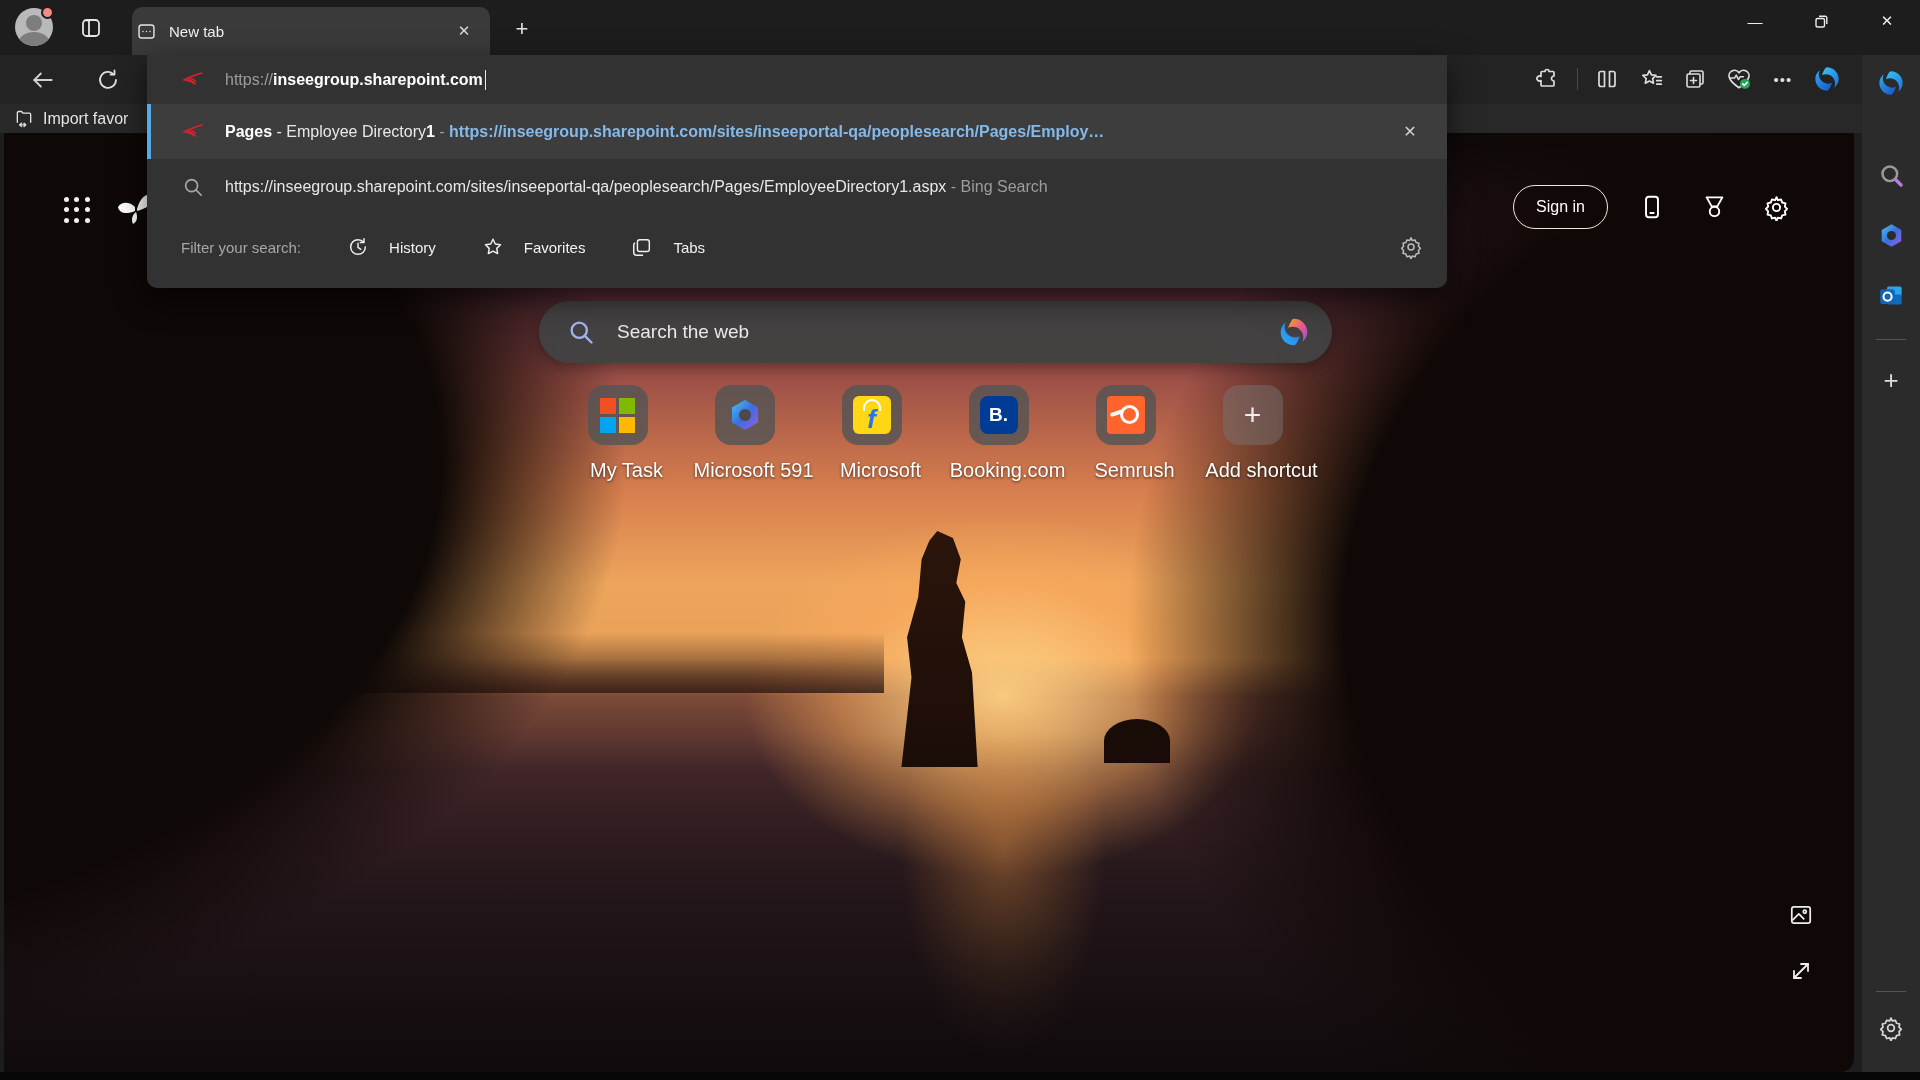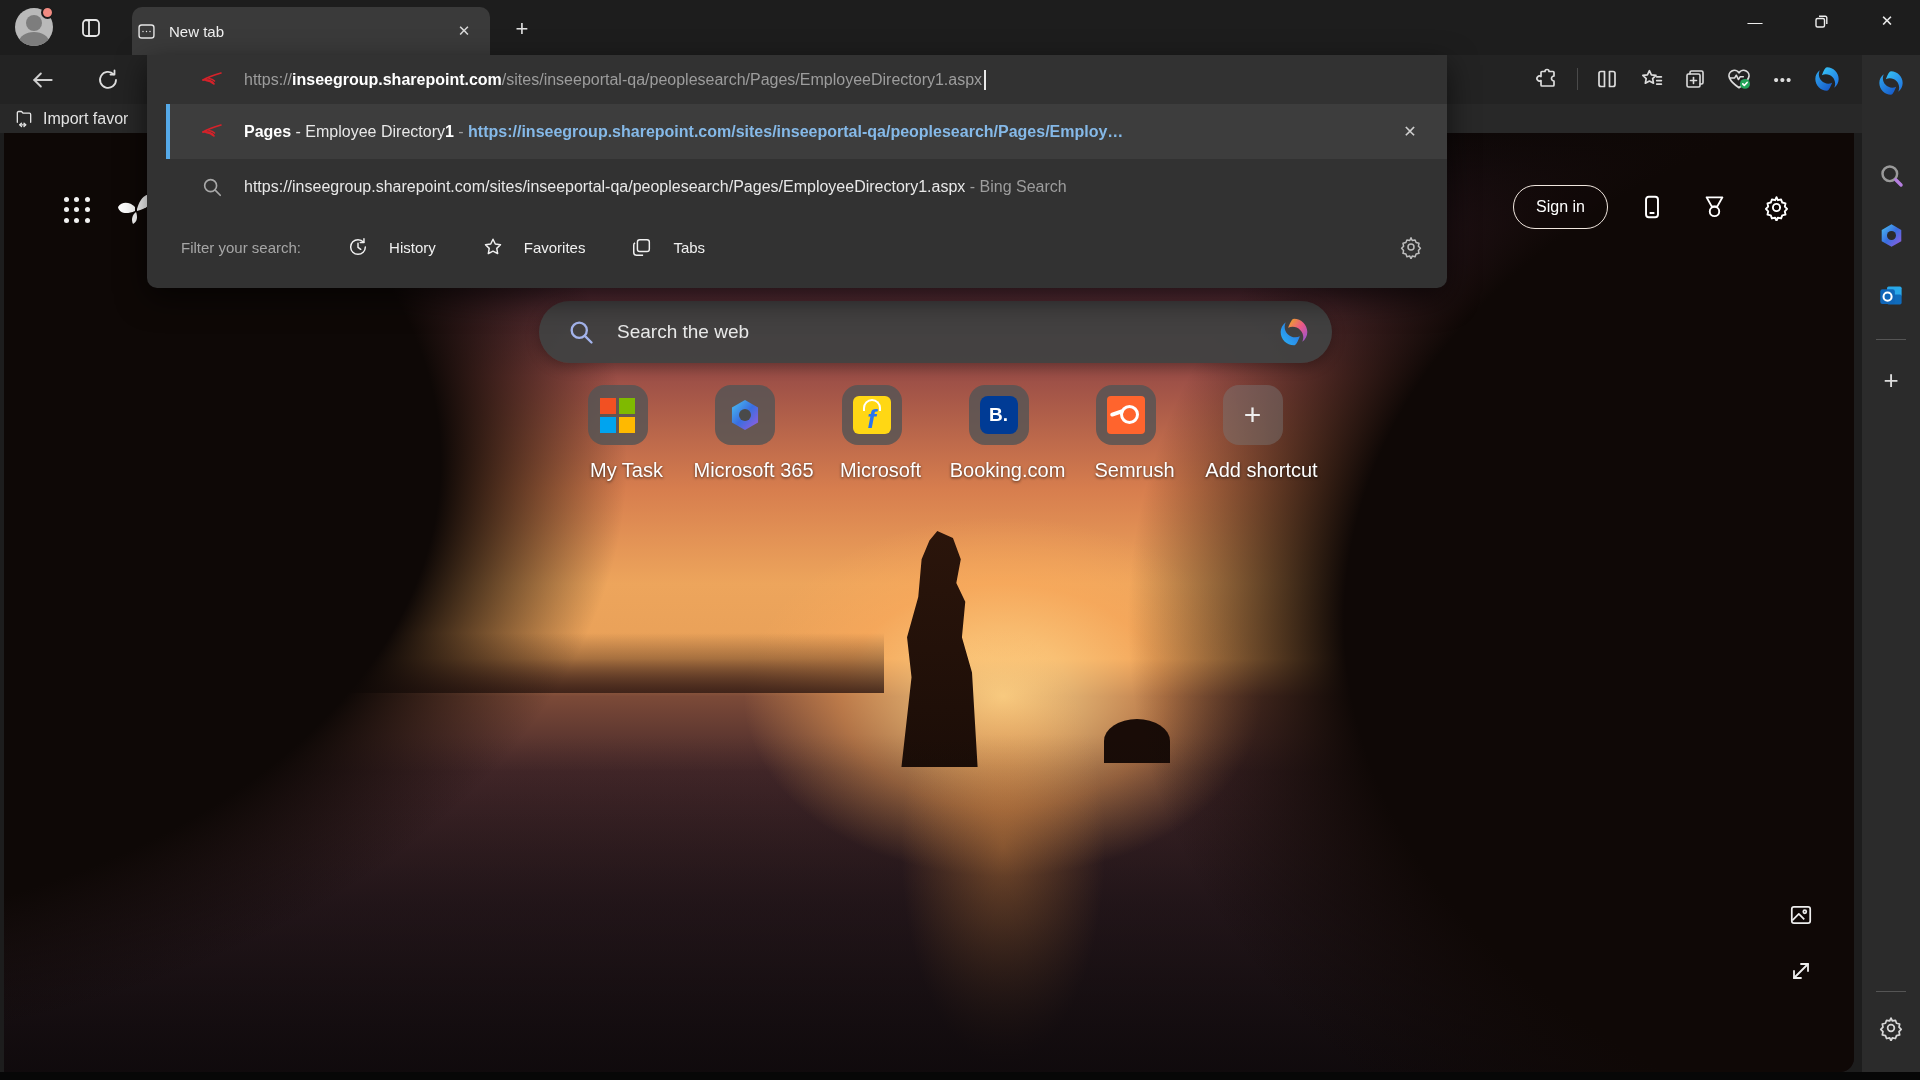--- a/index.html
+++ b/index.html
@@ -29,21 +29,21 @@
   .tools-right { position:absolute; right:20px; top:9px; display:flex; align-items:center; gap:14px; color:#dcdcdc; }
   .tool-ico { width:30px; height:30px; display:flex; align-items:center; justify-content:center; }
   .tool-sep { width:1px; height:22px; background:#4a4a4a; }
 
   
   .favbar { position:absolute; left:0; top:104px; width:1862px; height:29px; background:#282828; z-index:3; display:flex; align-items:center; color:#e3e3e3; }
   .import-item { display:flex; align-items:center; gap:9px; margin-left:14px; font-size:16px; white-space:nowrap; overflow:hidden; max-width:132px; }
 
   
   .omnibox { position:absolute; left:147px; top:55px; width:1300px; z-index:20; background:#323232; border-radius:0 0 10px 10px; box-shadow:0 10px 30px rgba(0,0,0,.6); overflow:hidden; }
-  .ob-row { display:flex; align-items:center;margin-left:19px; }
+  .ob-row { display:flex; align-items:center; }
   .ob-url { height:49px; padding:0 24px 0 34px; }
   .ob-favicon { width:24px; display:flex; justify-content:center; margin-right:20px; flex:none; }
   .ob-urltext { font-size:16px; color:#9d9d9d; display:flex; align-items:center; }
   .ob-urltext .domain { color:#ffffff; font-weight:700; }
   .caret { display:inline-block; width:1.5px; height:20px; background:#e8e8e8; margin-left:2px; }
   .sug { height:55px; padding:0 20px 0 34px; font-size:16px; color:#e8e8e8; position:relative; }
   .sug.selected { background:#3d3d3d; }
   .sug.selected .selbar { position:absolute; left:0; top:0; width:4px; height:100%; background:#55a9e8; }
   .sug-text { display:flex; align-items:center; overflow:hidden; white-space:nowrap; flex:1; }
   .sug .b { font-weight:700; color:#ffffff; }
@@ -214,21 +214,21 @@
               <linearGradient id="m365a" x1="0" y1="0" x2="1" y2="1">
             <stop offset="0" stop-color="#49c3f2"></stop>
                 <stop offset=".5" stop-color="#3a6ee0"></stop>
                 <stop offset="1" stop-color="#9a5ce0"></stop>
           </linearGradient>
             </defs>
           <path fill="url(#m365a)" d="M12 2l8.7 5v10L12 22l-8.7-5V7z"></path>
           <circle cx="12" cy="12" r="4" fill="#4a4a4a"></circle>
         </svg>
       </div>
-      <div class="sc-label">Microsoft 365</div>
+      <div class="sc-label">Microsoft 591</div>
     </div>
     <div class="sc">
       <div class="sc-tile">
         <div class="flip-tile">
           <div class="handle"></div>
             <div class="f">f</div>
         </div>
       </div>
       <div class="sc-label">Microsoft</div>
     </div>
@@ -360,21 +360,20 @@
       <svg width="24" height="24" viewBox="0 0 24 24" fill="none" stroke="#d6222a" stroke-width="1.6" stroke-linecap="round">
         <path d="M21 5C14 7 8 9 3 12"></path>
           <path d="M3 12c5-.5 9 .5 11 4"></path>
           <path d="M6 12.5c3 .5 5.5 1.5 7 3"></path>
           <path d="M9 10.5c2 .3 4 1 5.5 2.5"></path>
       </svg>
     </span>
     <span class="ob-urltext">
         <span class="pre">https://</span>
         <span class="domain pre">inseegroup.sharepoint.com</span>
-        <span class="pre">/sites/inseeportal-qa/peoplesearch/Pages/EmployeeDirectory1.aspx</span>
         <span class="caret"></span>
       </span>
   </div>
 
   <div class="ob-row sug selected">
     <span class="selbar"></span>
     <span class="ob-favicon">
       <svg width="24" height="24" viewBox="0 0 24 24" fill="none" stroke="#d6222a" stroke-width="1.6" stroke-linecap="round">
         <path d="M21 5C14 7 8 9 3 12"></path>
           <path d="M3 12c5-.5 9 .5 11 4"></path>

